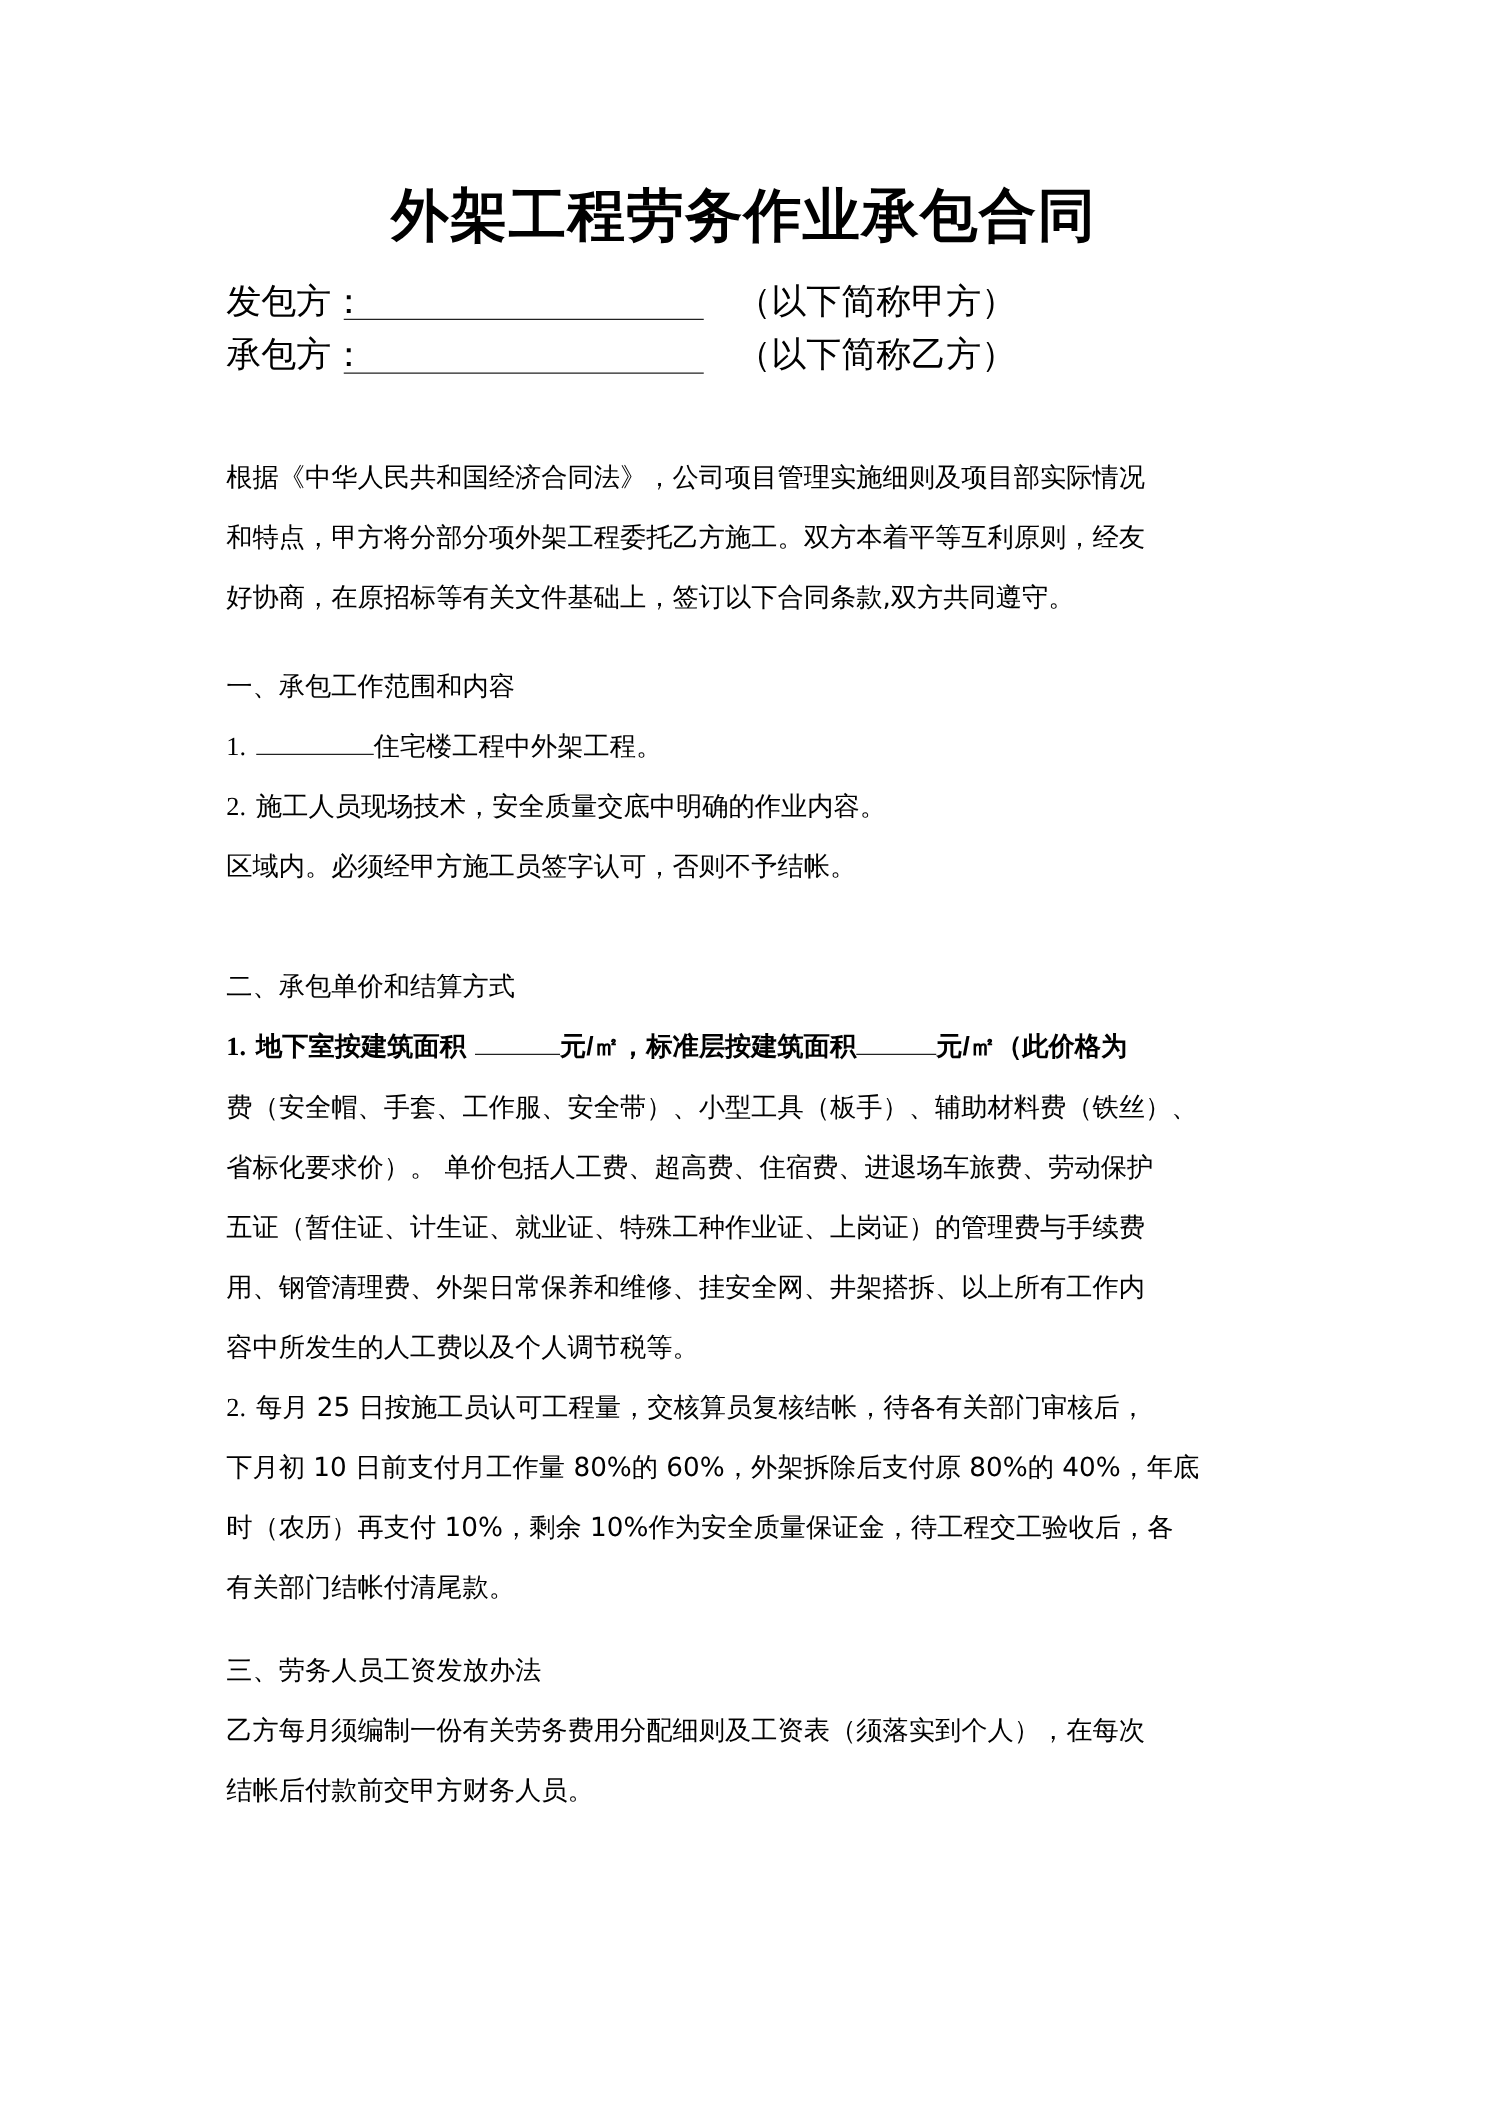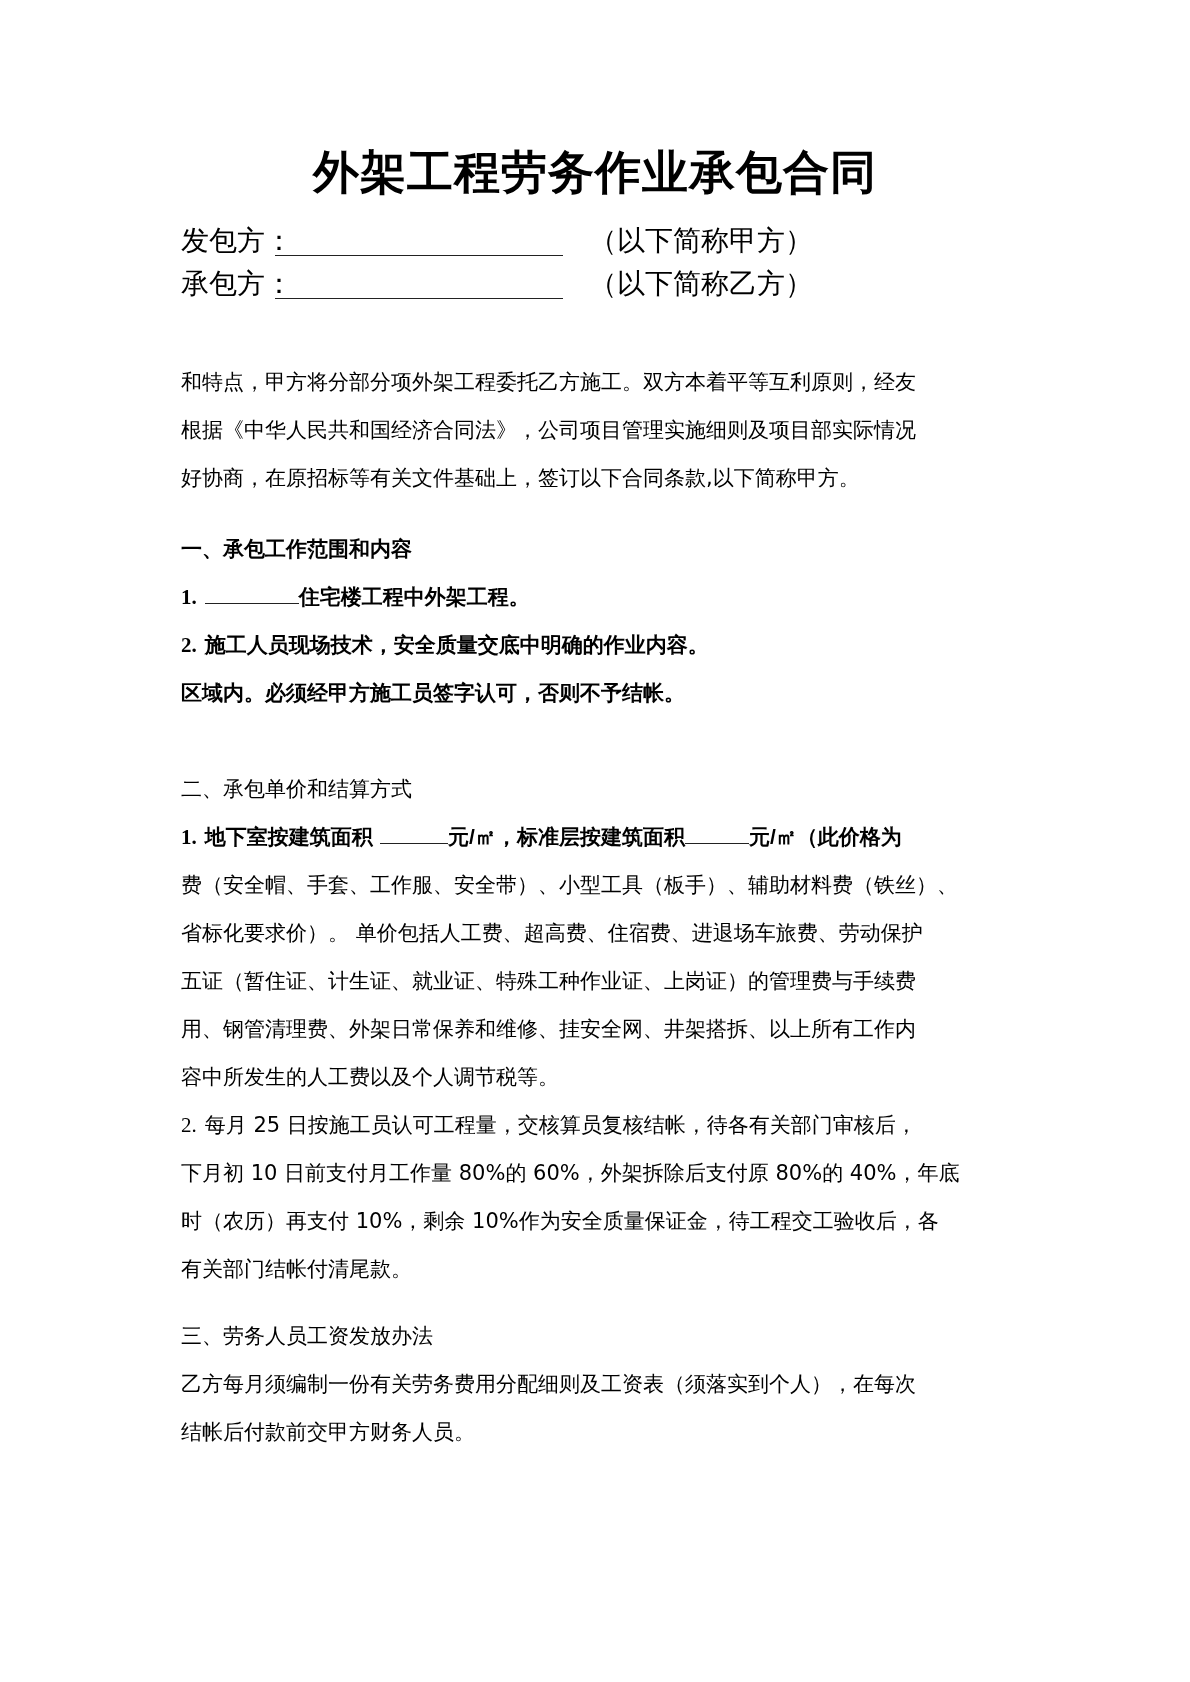--- a/index.html
+++ b/index.html
@@ -91,26 +91,26 @@
     <span class="party-note">（以下简称甲方）</span>
   </div>
 
   <div class="party-row" style="top:269px;">
     <span class="party-label">承包方：</span>
     <span class="party-blank"></span>
     <span class="party-note">（以下简称乙方）</span>
   </div>
 
   <div class="body-text" style="top:358px;">
+    <p class="para">根据《中华人民共和国经济合同法》，公司项目管理实施细则及项目部实际情况</p>
     <p class="para">和特点，甲方将分部分项外架工程委托乙方施工。双方本着平等互利原则，经友</p>
-    <p class="para">根据《中华人民共和国经济合同法》，公司项目管理实施细则及项目部实际情况</p>
-    <p class="para">好协商，在原招标等有关文件基础上，签订以下合同条款,以下简称甲方。</p>
+    <p class="para">好协商，在原招标等有关文件基础上，签订以下合同条款,双方共同遵守。</p>
   </div>
 
-  <div class="body-text" style="top:525px;font-weight:bold;">
+  <div class="body-text" style="top:525px;">
     <p class="heading">一、承包工作范围和内容</p>
     <p class="list-item">
       <span class="num">1.</span><span class="blank" style="width:94px;"></span><span>住宅楼工程中外架工程。</span>
     </p>
     <p class="list-item">
       <span class="num">2.</span><span>施工人员现场技术，安全质量交底中明确的作业内容。</span>
     </p>
     <p class="list-item">区域内。必须经甲方施工员签字认可，否则不予结帐。</p>
   </div>
 

